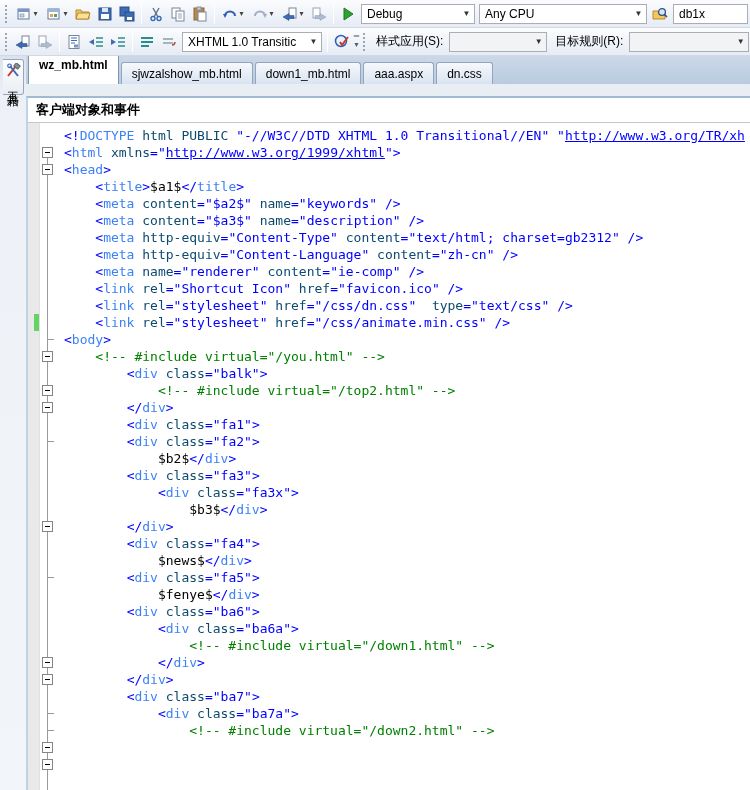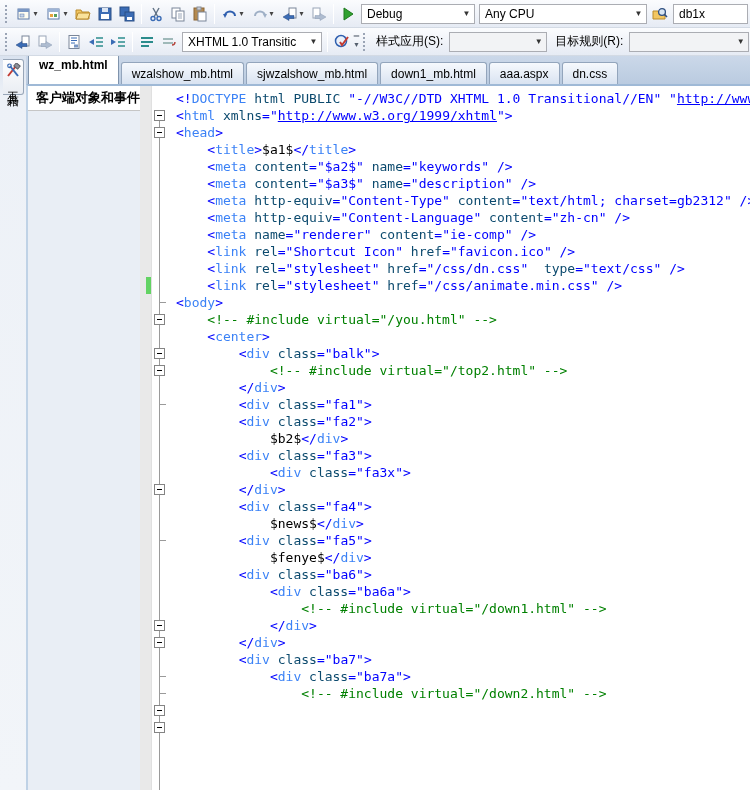--- a/index.html
+++ b/index.html
@@ -30,21 +30,21 @@
   .main { flex:1 1 auto; display:flex; overflow:hidden; }
   .left-rail { width:26px; flex:none; background:linear-gradient(#D9E2EF,#EDF1F7 40px,#F2F5F9); padding-top:3px; display:flex; flex-direction:column; align-items:center; }
   .toolbox-tab { width:21px; background:linear-gradient(#FEFEFE,#E9EDF3); border:1px solid #98A6B8; border-left:none; border-radius:0 3px 3px 0; display:flex; flex-direction:column; align-items:center; padding:3px 0 6px 0; }
   .toolbox-label { writing-mode:vertical-rl; text-orientation:upright; font-size:12px; letter-spacing:2px; margin-top:3px; color:#000; }
 
   .doc-col { flex:1 1 auto; display:flex; flex-direction:column; overflow:hidden; }
   .tabstrip { height:28px; flex:none; background:linear-gradient(#CBD8E9,#BACBE0); display:flex; align-items:flex-end; padding-left:2px; overflow:hidden; }
   .tab { height:22px; display:flex; align-items:center; padding:0 10px; margin-right:2px; border:1px solid #93A5BC; border-bottom:none; border-radius:3px 3px 0 0; background:linear-gradient(#F6F9FD,#D9E3F1); white-space:nowrap; cursor:default; }
   .tab.active { height:40px; background:#FFFFFF; font-weight:bold; border-color:#7F93AC; position:relative; z-index:2; }
 
-  .doc-frame { flex:1 1 auto; display:flex; flex-direction:row; overflow:hidden; border-top:2px solid #9FB9D6; border-left:2px solid #BFD2E6; }
+  .doc-frame { flex:1 1 auto; display:flex; flex-direction:column; overflow:hidden; border-top:2px solid #9FB9D6; border-left:2px solid #BFD2E6;margin-top:12px; }
   .code-header { height:25px; flex:none; background:#FFFFFF; border-bottom:1px solid #C6C6C6; display:flex; align-items:center; padding-left:8px; font-weight:bold; font-size:13px; }
 
   
   .editor { flex:1 1 auto; position:relative; background:#FFFFFF; overflow:hidden; font-family:"DejaVu Sans Mono","Liberation Mono",monospace; font-size:13px; }
   .indicator-margin { position:absolute; left:0; top:0; bottom:0; width:12px; background:#E9E9E9; border-right:1px solid #E0E0E0; }
   .outline-vline { position:absolute; left:19px; top:29px; bottom:0; width:1px; background:#9A9A9A; }
   .code-lines { position:absolute; left:0; top:4px; right:0; }
   .cl { height:17px; line-height:17px; padding-left:36px; white-space:pre; }
   .tk-d { color:#0000FF; }
   .tk-e { color:#3b82f6; }
@@ -281,23 +281,20 @@
         </svg>
         <span class="toolbox-label">工具箱</span>
       </div>
     </div>
 
     <div class="doc-col">
 
       <div class="tabstrip">
         <span class="tab active">
             <span>wz_mb.html</span>
-          </span>
-        <span class="tab">
-            <span>wzalshow_mb.html</span>
           </span>
         <span class="tab">
             <span>sjwzalshow_mb.html</span>
           </span>
         <span class="tab">
             <span>down1_mb.html</span>
           </span>
         <span class="tab">
             <span>aaa.aspx</span>
           </span>
@@ -323,29 +320,29 @@
               <div class="cl">    <span class="tk-d">&lt;</span><span class="tk-e">meta</span><span class="tk-a"> content</span><span class="tk-d">=</span><span class="tk-v">"$a2$"</span><span class="tk-a"> name</span><span class="tk-d">=</span><span class="tk-v">"keywords"</span><span class="tk-d"> /&gt;</span></div>
               <div class="cl">    <span class="tk-d">&lt;</span><span class="tk-e">meta</span><span class="tk-a"> content</span><span class="tk-d">=</span><span class="tk-v">"$a3$"</span><span class="tk-a"> name</span><span class="tk-d">=</span><span class="tk-v">"description"</span><span class="tk-d"> /&gt;</span></div>
               <div class="cl">    <span class="tk-d">&lt;</span><span class="tk-e">meta</span><span class="tk-a"> http-equiv</span><span class="tk-d">=</span><span class="tk-v">"Content-Type"</span><span class="tk-a"> content</span><span class="tk-d">=</span><span class="tk-v">"text/html; charset=gb2312"</span><span class="tk-d"> /&gt;</span></div>
               <div class="cl">    <span class="tk-d">&lt;</span><span class="tk-e">meta</span><span class="tk-a"> http-equiv</span><span class="tk-d">=</span><span class="tk-v">"Content-Language"</span><span class="tk-a"> content</span><span class="tk-d">=</span><span class="tk-v">"zh-cn"</span><span class="tk-d"> /&gt;</span></div>
               <div class="cl">    <span class="tk-d">&lt;</span><span class="tk-e">meta</span><span class="tk-a"> name</span><span class="tk-d">=</span><span class="tk-v">"renderer"</span><span class="tk-a"> content</span><span class="tk-d">=</span><span class="tk-v">"ie-comp"</span><span class="tk-d"> /&gt;</span></div>
               <div class="cl">    <span class="tk-d">&lt;</span><span class="tk-e">link</span><span class="tk-a"> rel</span><span class="tk-d">=</span><span class="tk-v">"Shortcut Icon"</span><span class="tk-a"> href</span><span class="tk-d">=</span><span class="tk-v">"favicon.ico"</span><span class="tk-d"> /&gt;</span></div>
               <div class="cl">    <span class="tk-d">&lt;</span><span class="tk-e">link</span><span class="tk-a"> rel</span><span class="tk-d">=</span><span class="tk-v">"stylesheet"</span><span class="tk-a"> href</span><span class="tk-d">=</span><span class="tk-v">"/css/dn.css"</span><span class="tk-a">  type</span><span class="tk-d">=</span><span class="tk-v">"text/css"</span><span class="tk-d"> /&gt;</span></div>
               <div class="cl">    <span class="tk-d">&lt;</span><span class="tk-e">link</span><span class="tk-a"> rel</span><span class="tk-d">=</span><span class="tk-v">"stylesheet"</span><span class="tk-a"> href</span><span class="tk-d">=</span><span class="tk-v">"/css/animate.min.css"</span><span class="tk-d"> /&gt;</span></div>
               <div class="cl"><span class="tk-d">&lt;</span><span class="tk-e">body</span><span class="tk-d">&gt;</span></div>
               <div class="cl">    <span class="tk-c">&lt;!-- #include virtual="/you.html" --&gt;</span></div>
-              <div class="cl">    <span class="tk-d">&lt;</span><span class="tk-e">center</span><span class="tk-d">&gt;</span></div>
               <div class="cl">        <span class="tk-d">&lt;</span><span class="tk-e">div</span><span class="tk-a"> class</span><span class="tk-d">=</span><span class="tk-v">"balk"</span><span class="tk-d">&gt;</span></div>
               <div class="cl">            <span class="tk-c">&lt;!-- #include virtual="/top2.html" --&gt;</span></div>
               <div class="cl">        <span class="tk-d">&lt;/</span><span class="tk-e">div</span><span class="tk-d">&gt;</span></div>
               <div class="cl">        <span class="tk-d">&lt;</span><span class="tk-e">div</span><span class="tk-a"> class</span><span class="tk-d">=</span><span class="tk-v">"fa1"</span><span class="tk-d">&gt;</span></div>
               <div class="cl">        <span class="tk-d">&lt;</span><span class="tk-e">div</span><span class="tk-a"> class</span><span class="tk-d">=</span><span class="tk-v">"fa2"</span><span class="tk-d">&gt;</span></div>
               <div class="cl">            <span class="tk-t">$b2$</span><span class="tk-d">&lt;/</span><span class="tk-e">div</span><span class="tk-d">&gt;</span></div>
               <div class="cl">        <span class="tk-d">&lt;</span><span class="tk-e">div</span><span class="tk-a"> class</span><span class="tk-d">=</span><span class="tk-v">"fa3"</span><span class="tk-d">&gt;</span></div>
               <div class="cl">            <span class="tk-d">&lt;</span><span class="tk-e">div</span><span class="tk-a"> class</span><span class="tk-d">=</span><span class="tk-v">"fa3x"</span><span class="tk-d">&gt;</span></div>
+              <div class="cl">                <span class="tk-t">$b3$</span><span class="tk-d">&lt;/</span><span class="tk-e">div</span><span class="tk-d">&gt;</span></div>
               <div class="cl">        <span class="tk-d">&lt;/</span><span class="tk-e">div</span><span class="tk-d">&gt;</span></div>
               <div class="cl">        <span class="tk-d">&lt;</span><span class="tk-e">div</span><span class="tk-a"> class</span><span class="tk-d">=</span><span class="tk-v">"fa4"</span><span class="tk-d">&gt;</span></div>
               <div class="cl">            <span class="tk-t">$news$</span><span class="tk-d">&lt;/</span><span class="tk-e">div</span><span class="tk-d">&gt;</span></div>
               <div class="cl">        <span class="tk-d">&lt;</span><span class="tk-e">div</span><span class="tk-a"> class</span><span class="tk-d">=</span><span class="tk-v">"fa5"</span><span class="tk-d">&gt;</span></div>
               <div class="cl">            <span class="tk-t">$fenye$</span><span class="tk-d">&lt;/</span><span class="tk-e">div</span><span class="tk-d">&gt;</span></div>
               <div class="cl">        <span class="tk-d">&lt;</span><span class="tk-e">div</span><span class="tk-a"> class</span><span class="tk-d">=</span><span class="tk-v">"ba6"</span><span class="tk-d">&gt;</span></div>
               <div class="cl">            <span class="tk-d">&lt;</span><span class="tk-e">div</span><span class="tk-a"> class</span><span class="tk-d">=</span><span class="tk-v">"ba6a"</span><span class="tk-d">&gt;</span></div>
               <div class="cl">                <span class="tk-c">&lt;!-- #include virtual="/down1.html" --&gt;</span></div>
               <div class="cl">            <span class="tk-d">&lt;/</span><span class="tk-e">div</span><span class="tk-d">&gt;</span></div>
               <div class="cl">        <span class="tk-d">&lt;/</span><span class="tk-e">div</span><span class="tk-d">&gt;</span></div>

